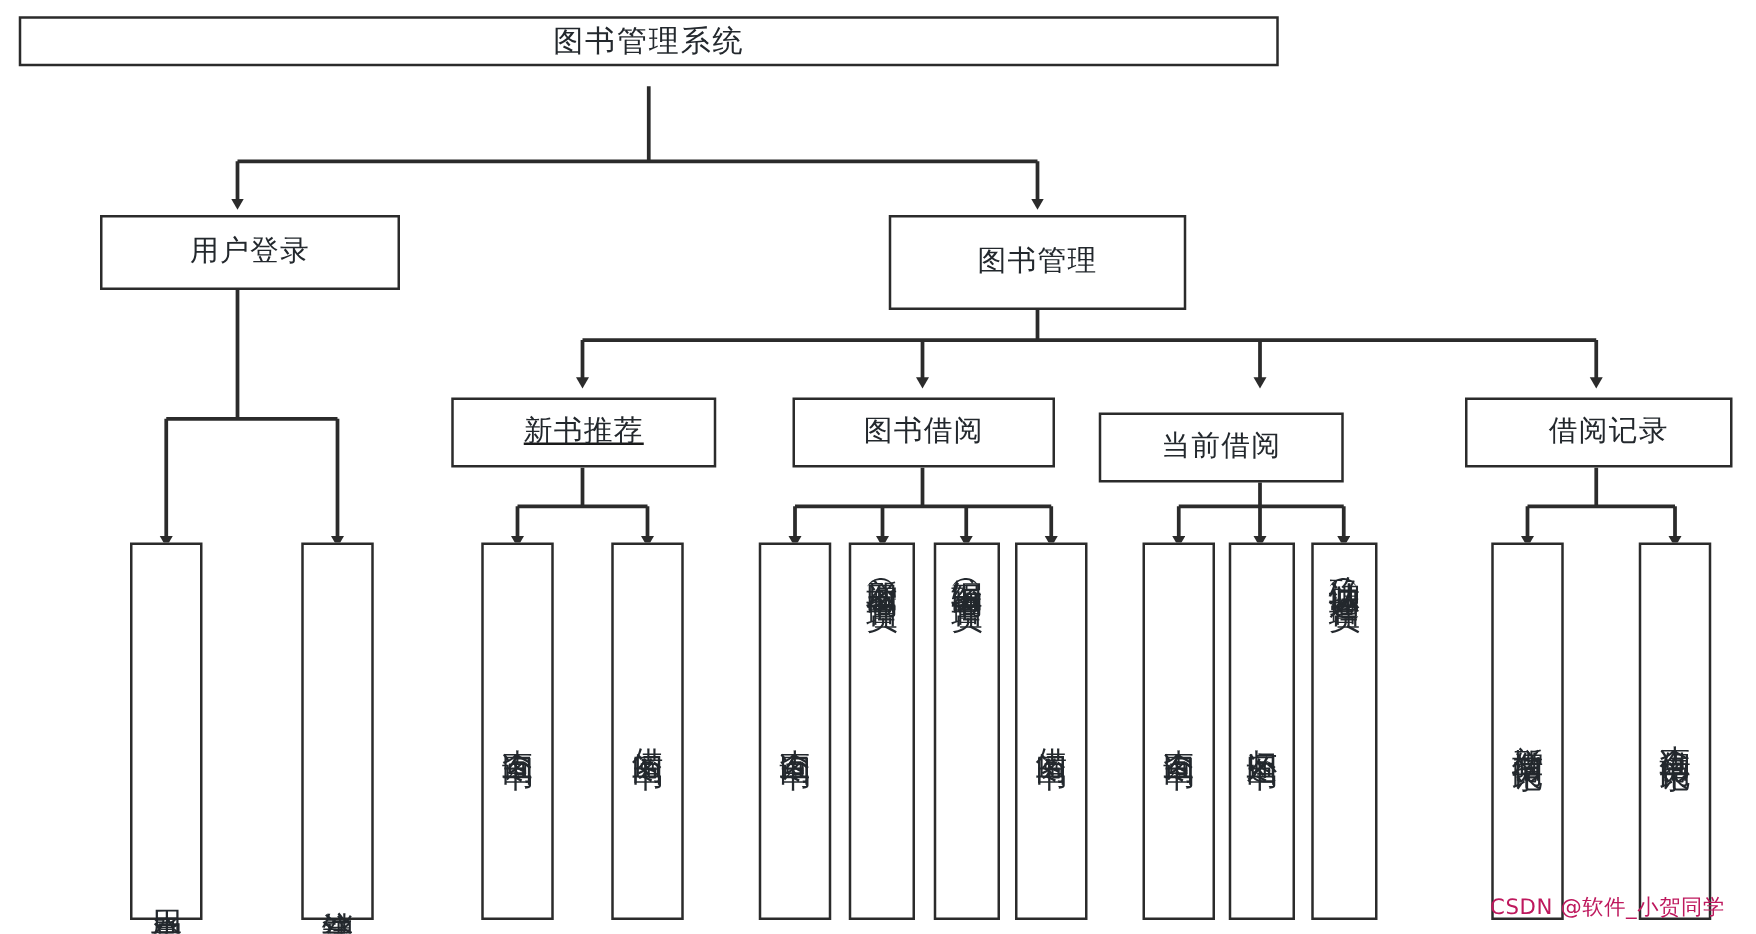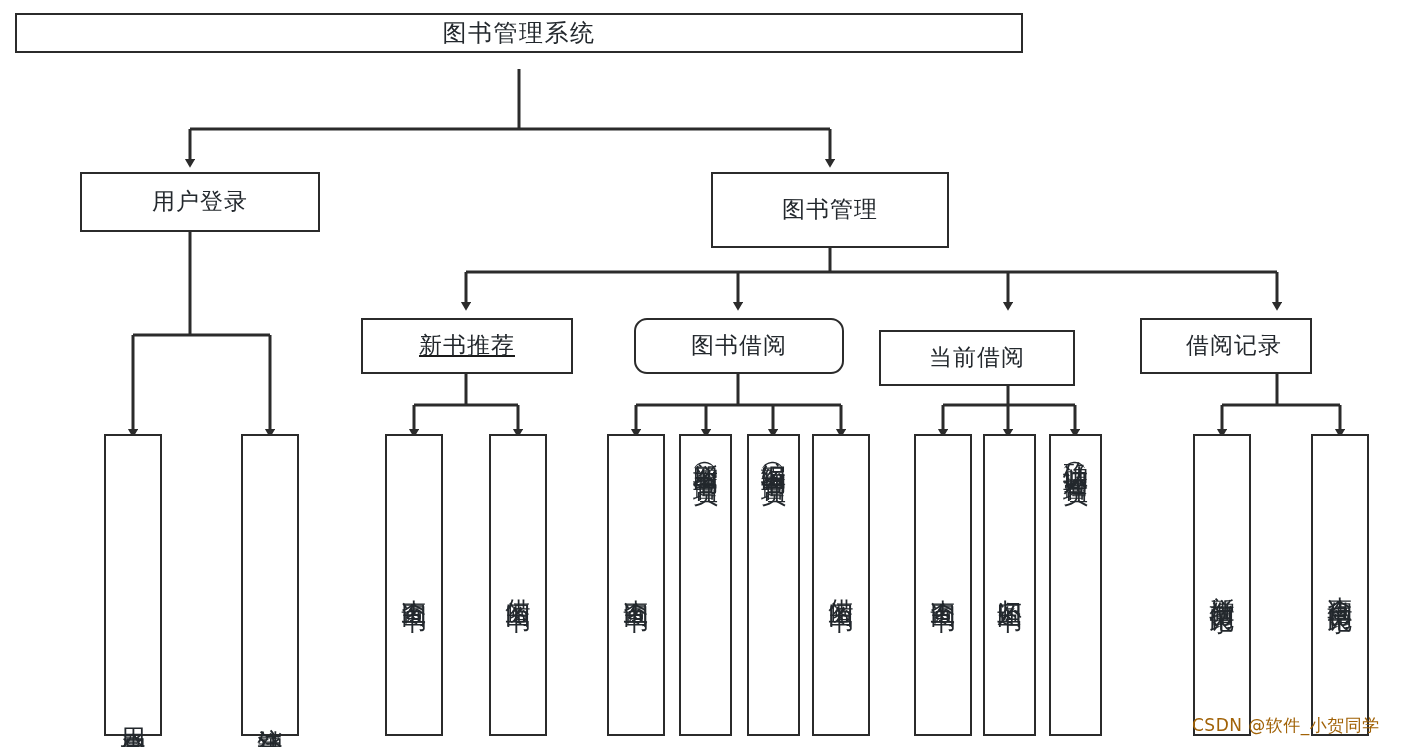--- a/index.html
+++ b/index.html
@@ -73,21 +73,21 @@
     text-orientation: upright;
     font-size: 25px;
     letter-spacing: 3px;
     line-height: 1;
   }
   #watermark {
     position: absolute;
     left: 1192px;
     top: 714px;
     font-size: 17px;
-    color: #a16207;
+    color: #be185d;
     letter-spacing: 0.5px;
     white-space: nowrap;
     z-index: 3;
   }
 </style>
 </head>
 <body>
 
 <div id="canvas">
 
@@ -148,27 +148,27 @@
   <div class="node h" style="left:80px; top:172px; width:240px; height:60px;">
     <span class="label">用户登录</span>
   </div>
   <div class="node h" style="left:711px; top:172px; width:238px; height:76px;">
     <span class="label">图书管理</span>
   </div>
 
   <div class="node h" style="left:361px; top:318px; width:212px; height:56px;text-decoration:underline;">
     <span class="label">新书推荐</span>
   </div>
-  <div class="node h" style="left:634px; top:318px; width:210px; height:56px;border-radius:13px;">
+  <div class="node h" style="left:634px; top:318px; width:210px; height:56px;">
     <span class="label">图书借阅</span>
   </div>
   <div class="node h" style="left:879px; top:318px; width:196px; height:56px;margin-top:12px;">
     <span class="label">当前借阅</span>
   </div>
-  <div class="node h" style="left:1140px; top:318px; width:172px; height:56px;padding-left:16px;">
+  <div class="node h" style="left:1172px; top:318px; width:214px; height:56px;padding-left:16px;">
     <span class="label">借阅记录</span>
   </div>
 
   <div class="node v" style="left:104px; top:434px; width:58px; height:302px;">
     <span class="label">用户登录</span>
   </div>
   <div class="node v" style="left:241px; top:434px; width:58px; height:302px;">
     <span class="label">注销登录</span>
   </div>
 

